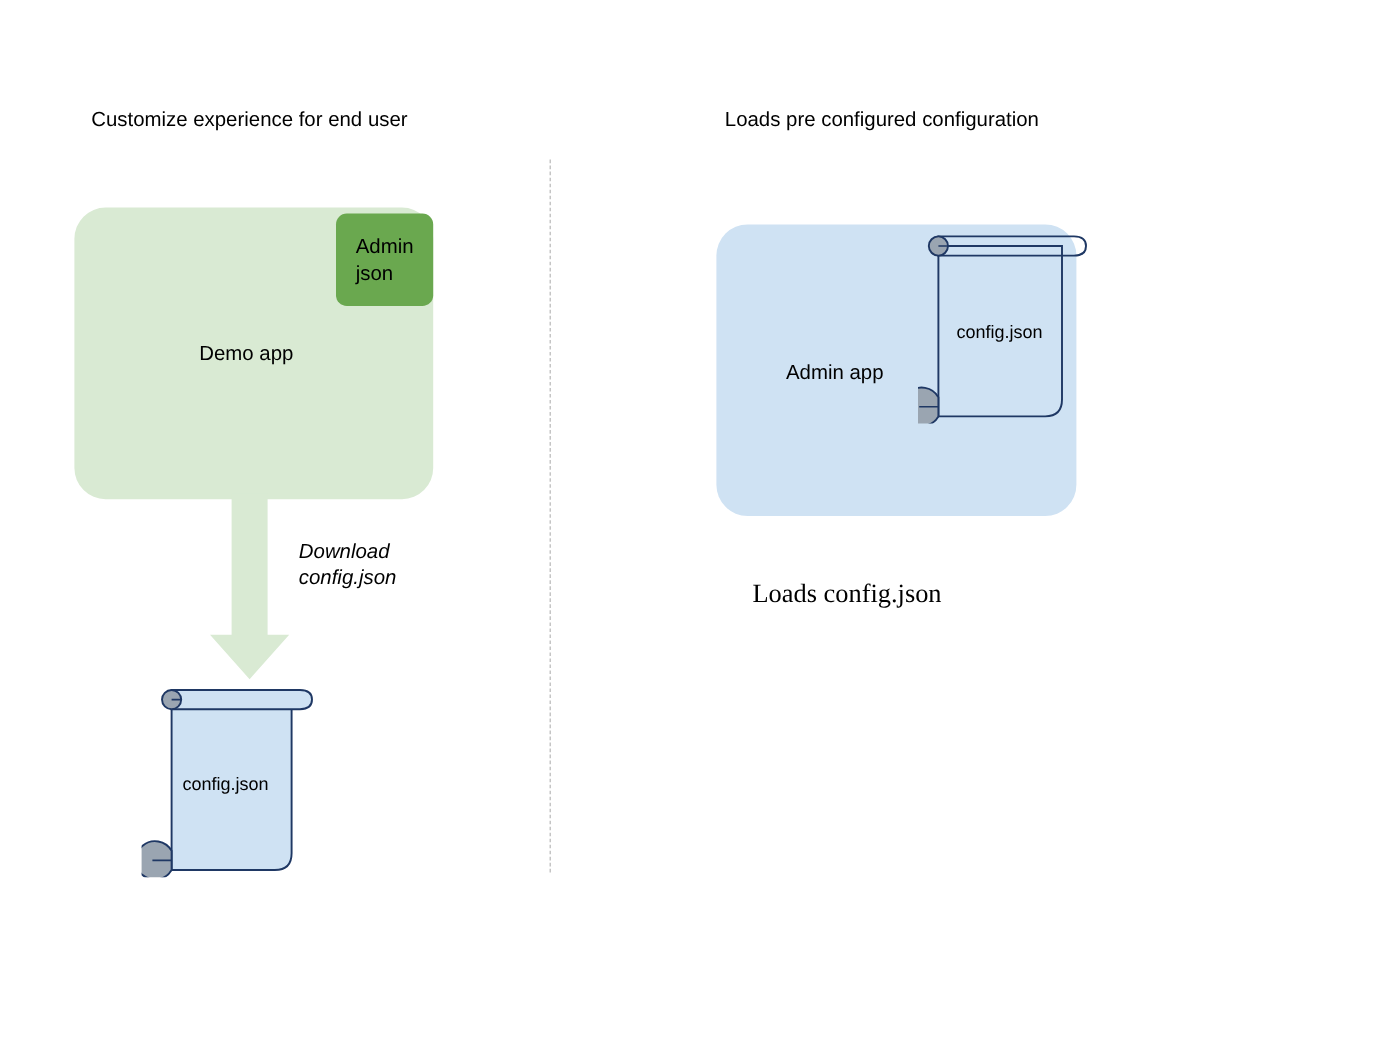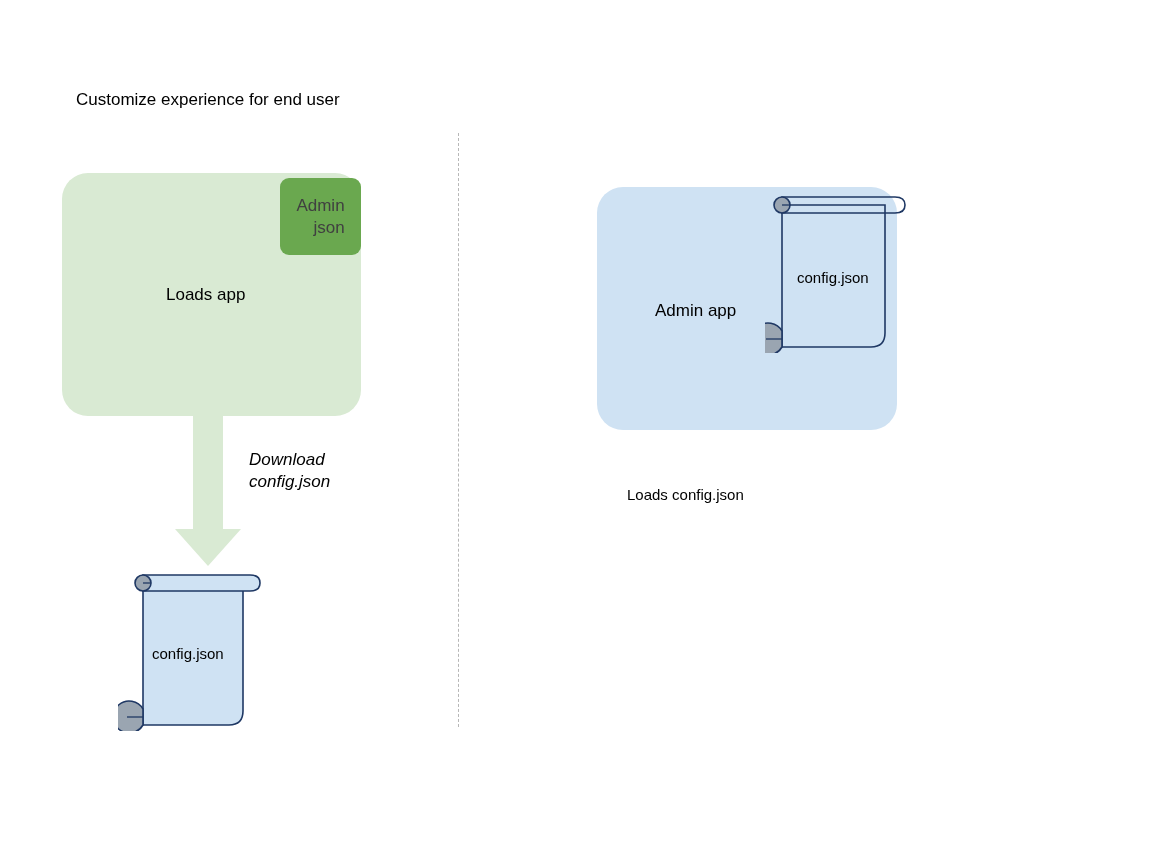--- a/index.html
+++ b/index.html
@@ -69,22 +69,22 @@
     height: 77px;
     background: #6aa84f;
     border-radius: 9px;
     display: flex;
     align-items: center;
     justify-content: center;
   }
   #admin-panel-label {
     font-size: 17px;
     line-height: 22px;
-    text-align: right;
-    color: #404040;
+    text-align: left;
+    color: #000000;
   }
 
   .divider {
     position: absolute;
     left: 458px;
     top: 92px;
     width: 0;
     height: 594px;
     border-left: 1px dashed #b7b7b7;
   }
@@ -116,38 +116,40 @@
     line-height: 20px;
     white-space: nowrap;
   }
   #scroll-left-text  { left: 152px; top: 603px; }
   #scroll-right-text { left: 797px; top: 227px; }
 
   #loads-config-label {
     position: absolute;
     left: 627px;
     top: 443px;
-    font-size: 15px;
+    font-size: 22px;
     line-height: 22px;
     white-space: nowrap;
+    font-family: Liberation Serif, serif;
   }
 </style>
 </head>
 <body>
 
 <div class="canvas">
 
   <div class="caption" id="title-left">Customize experience for end user</div>
 
+  <div class="caption" id="title-right">Loads pre configured configuration</div>
 
   <div class="divider"></div>
 
   <div class="app-box" id="admin-app-box"></div>
 
-  <div class="app-label" id="admin-app-label">Loads app</div>
+  <div class="app-label" id="admin-app-label">Demo app</div>
 
   <div id="admin-panel-box">
     <div id="admin-panel-label"><span>Admin</span><br><span>json</span></div>
   </div>
 
   <svg class="arrow-svg" viewBox="0 0 66 158">
     <path d="M 18 0 L 48 0 L 48 118 L 66 118 L 33 155 L 0 118 L 18 118 Z" fill="#d9ead3"></path>
   </svg>
 
   <div class="arrow-label"><span>Download</span><br><span>config.json</span></div>

